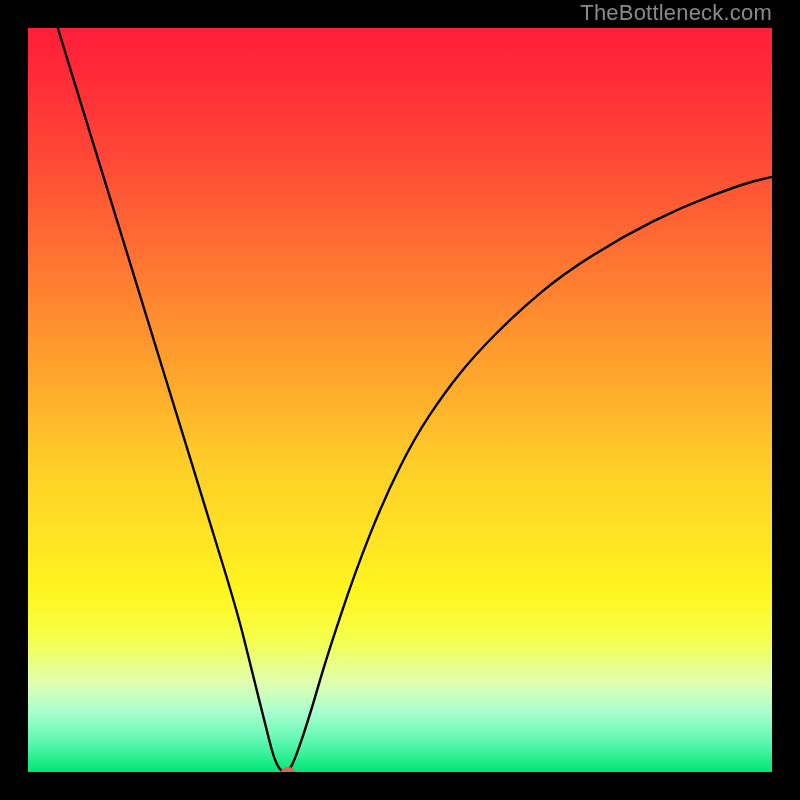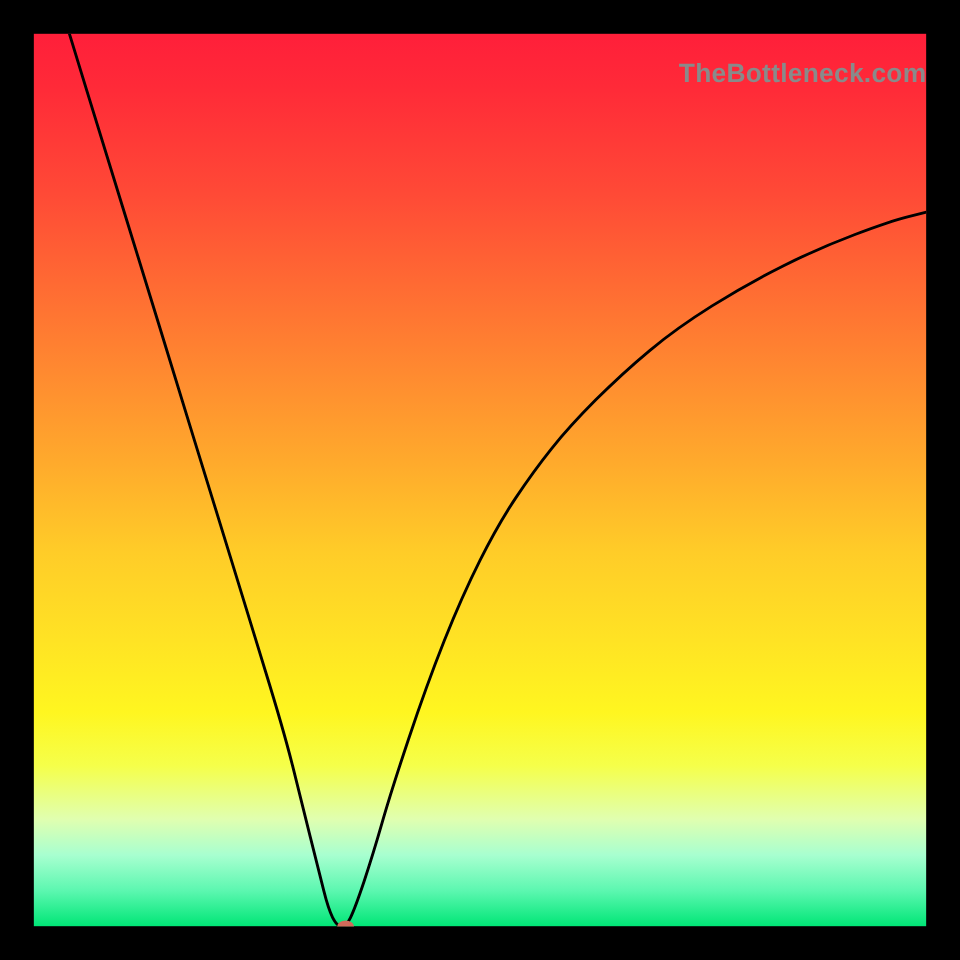--- a/index.html
+++ b/index.html
@@ -48,23 +48,22 @@
       #00e676 100%
     );
   }
   .watermark {
     position: absolute;
     top: 0px;
     right: 28px;
     color: #8a8a8a;
     font-size: 22px;
     letter-spacing: 0.2px;
-    font-weight: 700;
+    font-weight: 400;
     user-select: none;
-    margin-top: 48px;
   }
   svg.curve {
     position: absolute;
     inset: 0;
     width: 100%;
     height: 100%;
   }
   .dot {
     position: absolute;
     width: 14px;

